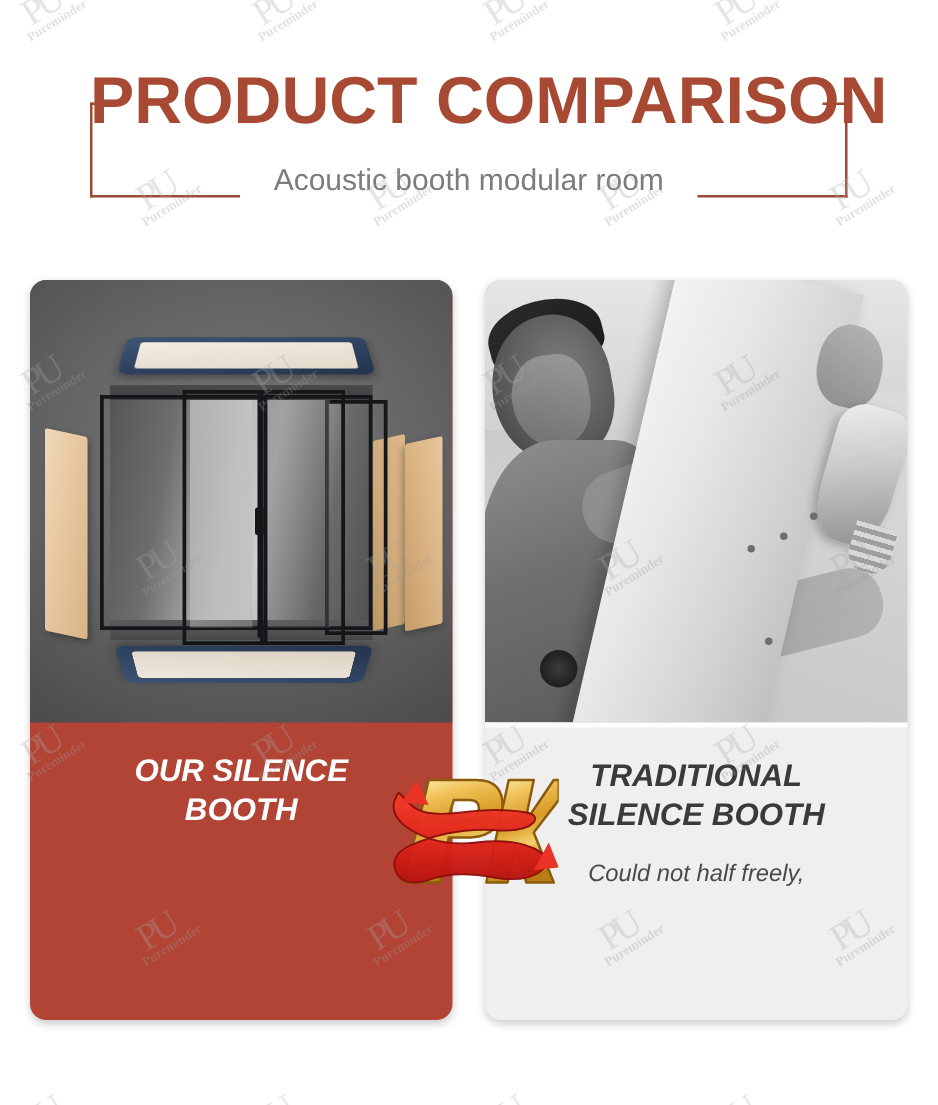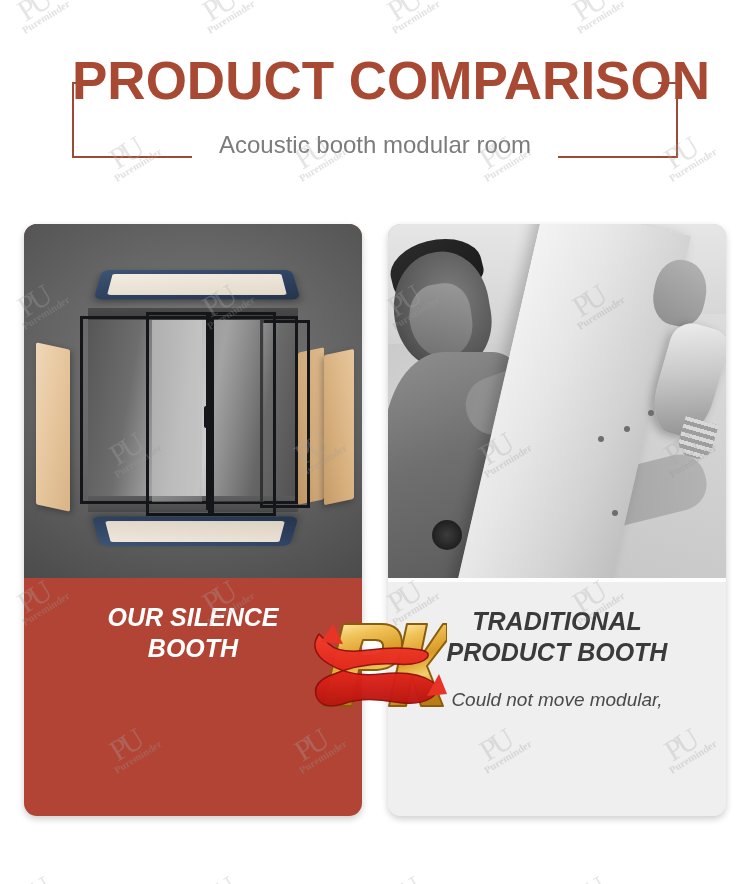--- a/index.html
+++ b/index.html
@@ -480,24 +480,24 @@
       <span class="ph ph-badge"></span>
       <span class="ph ph-screw" style="right:72px; top:186px;"></span>
       <span class="ph ph-screw" style="right:96px; top:202px;"></span>
       <span class="ph ph-screw" style="right:122px; top:212px;"></span>
       <span class="ph ph-screw" style="right:108px; top:286px;"></span>
     </div>
     <span id="trad-sep"></span>
     <div class="card-text" id="text-trad">
       <div class="card-title">
         <span>TRADITIONAL</span><br>
-        <span>PRODUCT BOOTH</span>
+        <span>SILENCE BOOTH</span>
       </div>
       <div class="card-desc">
-        <span>Could not move modular,</span><br>
+        <span>Could not half freely,</span><br>
         <br>
       </div>
     </div>
   </div>
 
   <svg id="pk-badge" viewBox="0 0 144 106">
     <defs>
       <linearGradient id="goldGrad" x1="0" y1="0" x2="0.25" y2="1">
         <stop offset="0%" stop-color="#fff0b8"></stop>
         <stop offset="22%" stop-color="#f0c35a"></stop>

